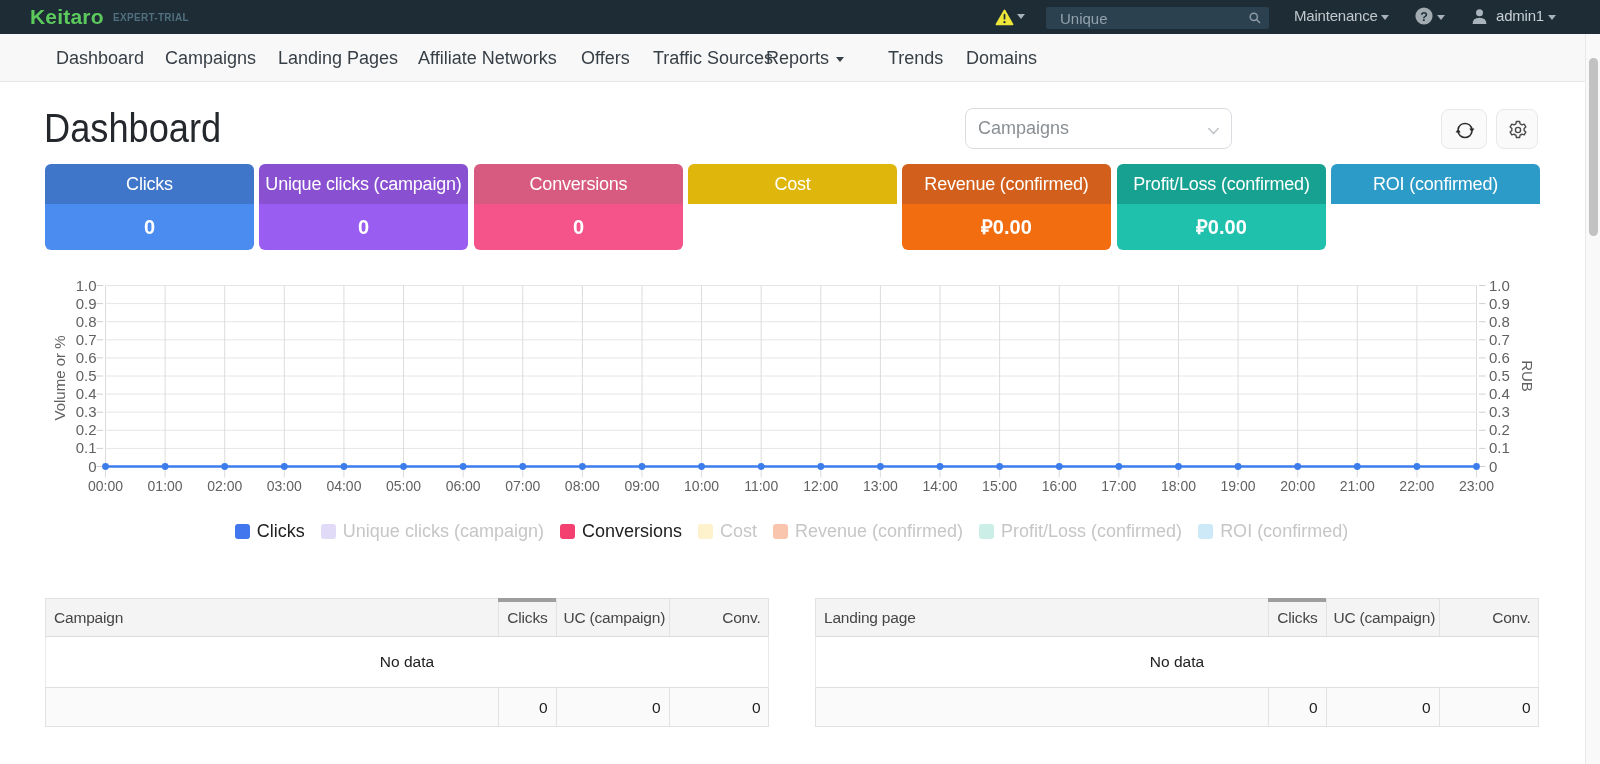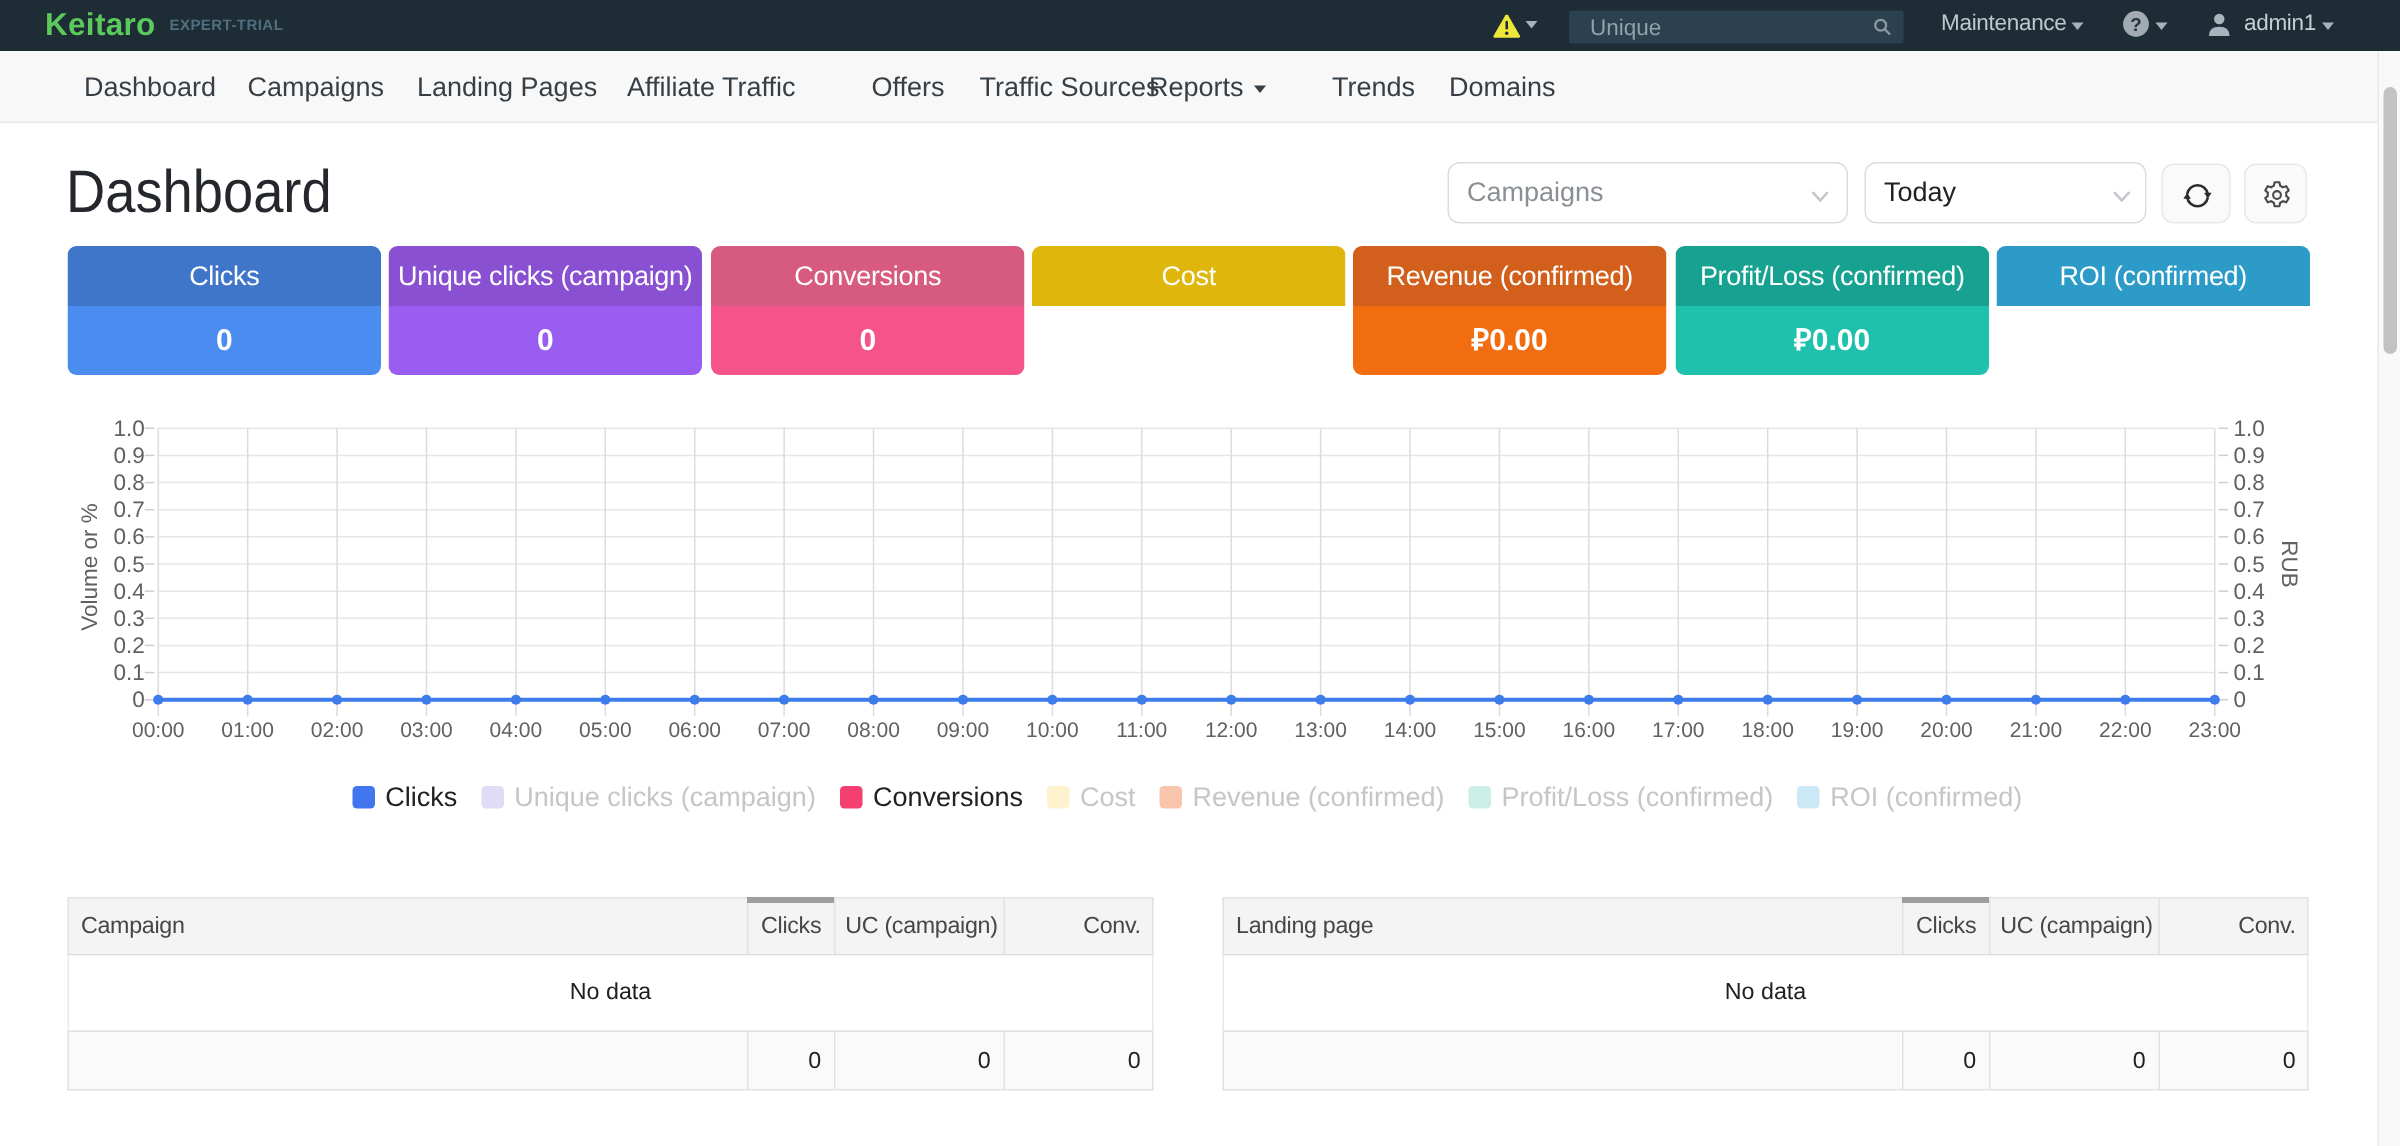--- a/index.html
+++ b/index.html
@@ -84,39 +84,33 @@
         <path d="M1.6 16 Q1.6 9.8 8.5 9.8 Q15.4 9.8 15.4 16 Z" fill="#a9b4bc"></path>
       </svg>
     <div class="tbtxt" style="left:1496px; color:#c6cfd4;">admin1</div>
     <div class="caret" style="left:1548px; top:15px;"></div>
   </div>
 
   <div id="nav">
     <div class="navitem" style="left:56px;">Dashboard</div>
     <div class="navitem" style="left:165px;">Campaigns</div>
     <div class="navitem" style="left:278px;">Landing Pages</div>
-    <div class="navitem" style="left:418px;">Affiliate Traffic</div>
+    <div class="navitem" style="left:418px;">Affiliate Networks</div>
     <div class="navitem" style="left:581px;">Offers</div>
     <div class="navitem" style="left:653px;">Traffic Sources</div>
     <div class="navitem" style="left:766px;">Reports <span style="display:inline-block;width:0;height:0;border-left:4.5px solid transparent;border-right:4.5px solid transparent;border-top:5px solid #373f46;vertical-align:2px;margin-left:2px;"></span></div>
     <div class="navitem" style="left:888px;">Trends</div>
     <div class="navitem" style="left:966px;">Domains</div>
   </div>
 
   <div id="h1">Dashboard</div>
 
   <div class="sel" style="left:965px; top:108px; width:267px;">
     <div class="st" style="color:#8a8f94;">Campaigns</div>
     <svg class="chev" style="left:242px;top:17px;" width="13" height="9" viewBox="0 0 13 9">
-        <path d="M1 1 L6.5 7 L12 1" fill="none" stroke="#c3c7cb" stroke-width="2" stroke-linecap="round"></path>
-      </svg>
-  </div>
-  <div class="sel" style="left:1243px; top:108px; width:188px;">
-    <div class="st" style="color:#212121;">Today</div>
-    <svg class="chev" style="left:165px;top:17px;" width="13" height="9" viewBox="0 0 13 9">
         <path d="M1 1 L6.5 7 L12 1" fill="none" stroke="#c3c7cb" stroke-width="2" stroke-linecap="round"></path>
       </svg>
   </div>
   <div class="sqbtn" style="left:1441px; width:46px;">
     <svg style="position:absolute;left:12px;top:10px" width="22" height="22" viewBox="0 0 22 22">
       <path d="M4.1 9.3 A7 7 0 0 1 17.9 9.3" fill="none" stroke="#2c2c2c" stroke-width="1.7"></path>
       <path d="M17.9 11.7 A7 7 0 0 1 4.1 11.7" fill="none" stroke="#2c2c2c" stroke-width="1.7"></path>
       <path d="M15.4 8.55 L20.4 8.55 L17.85 12.5 Z" fill="#2c2c2c"></path>
       <path d="M6.6 12.45 L1.6 12.45 L4.15 8.5 Z" fill="#2c2c2c"></path>
     </svg>

